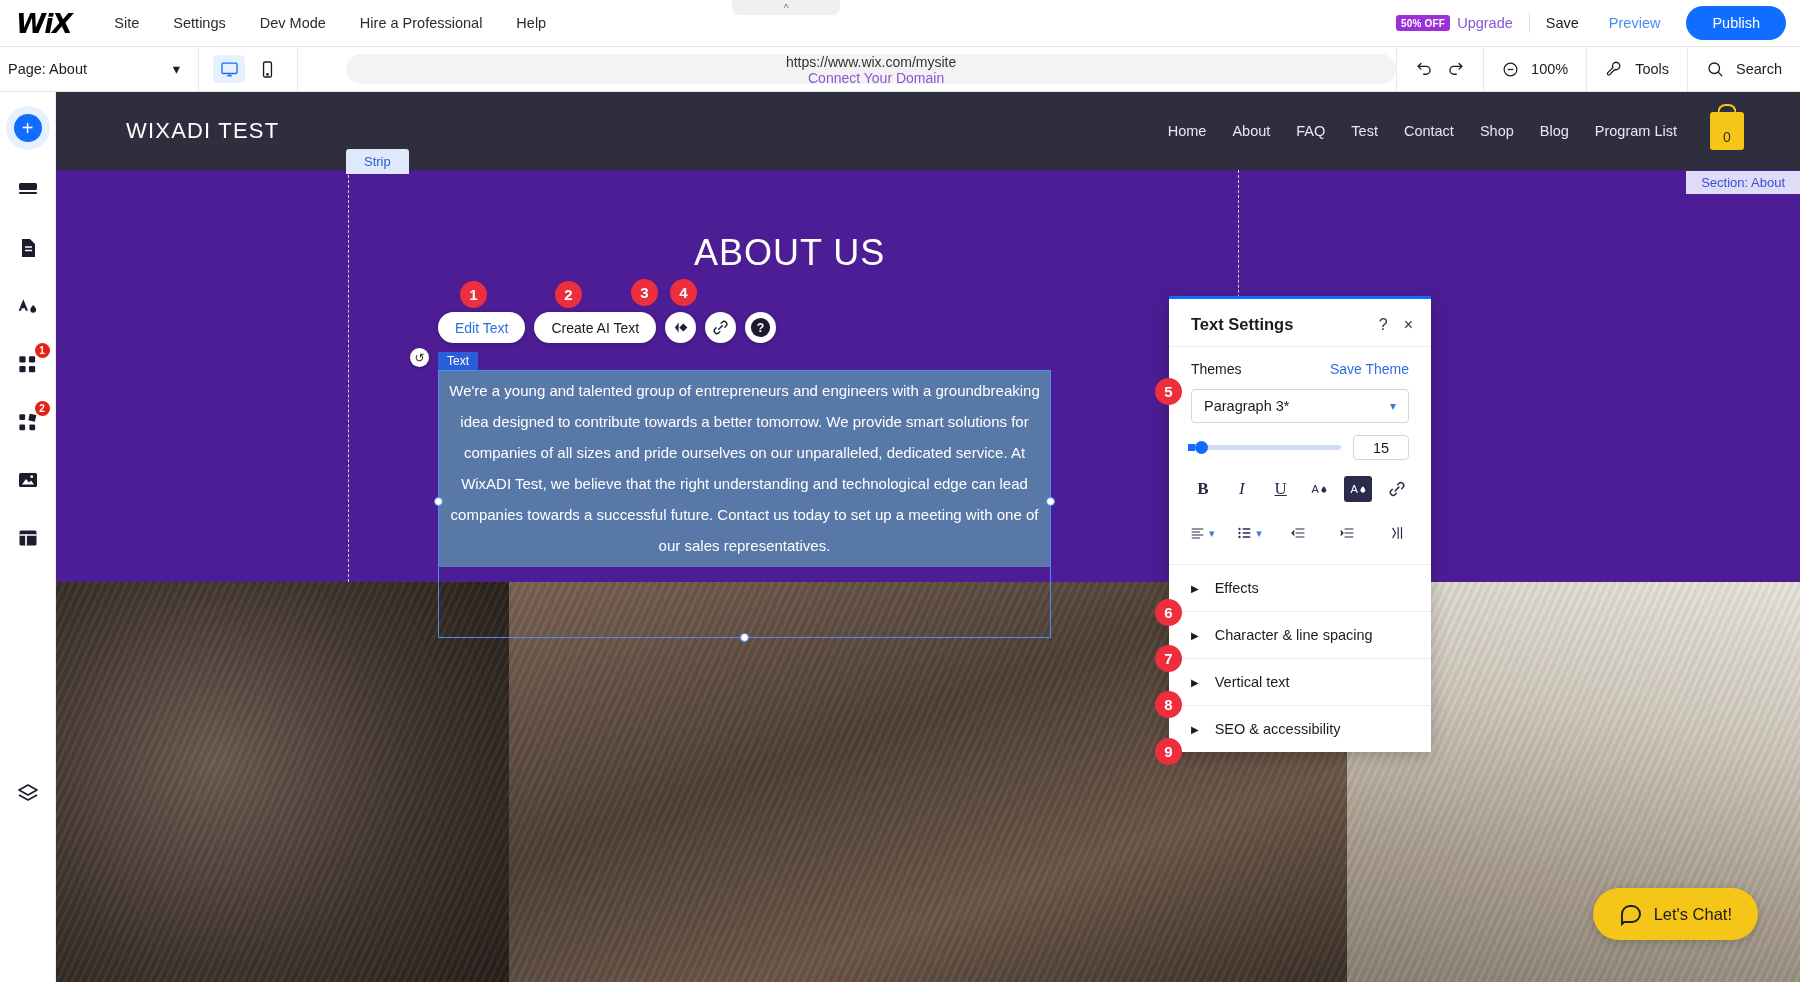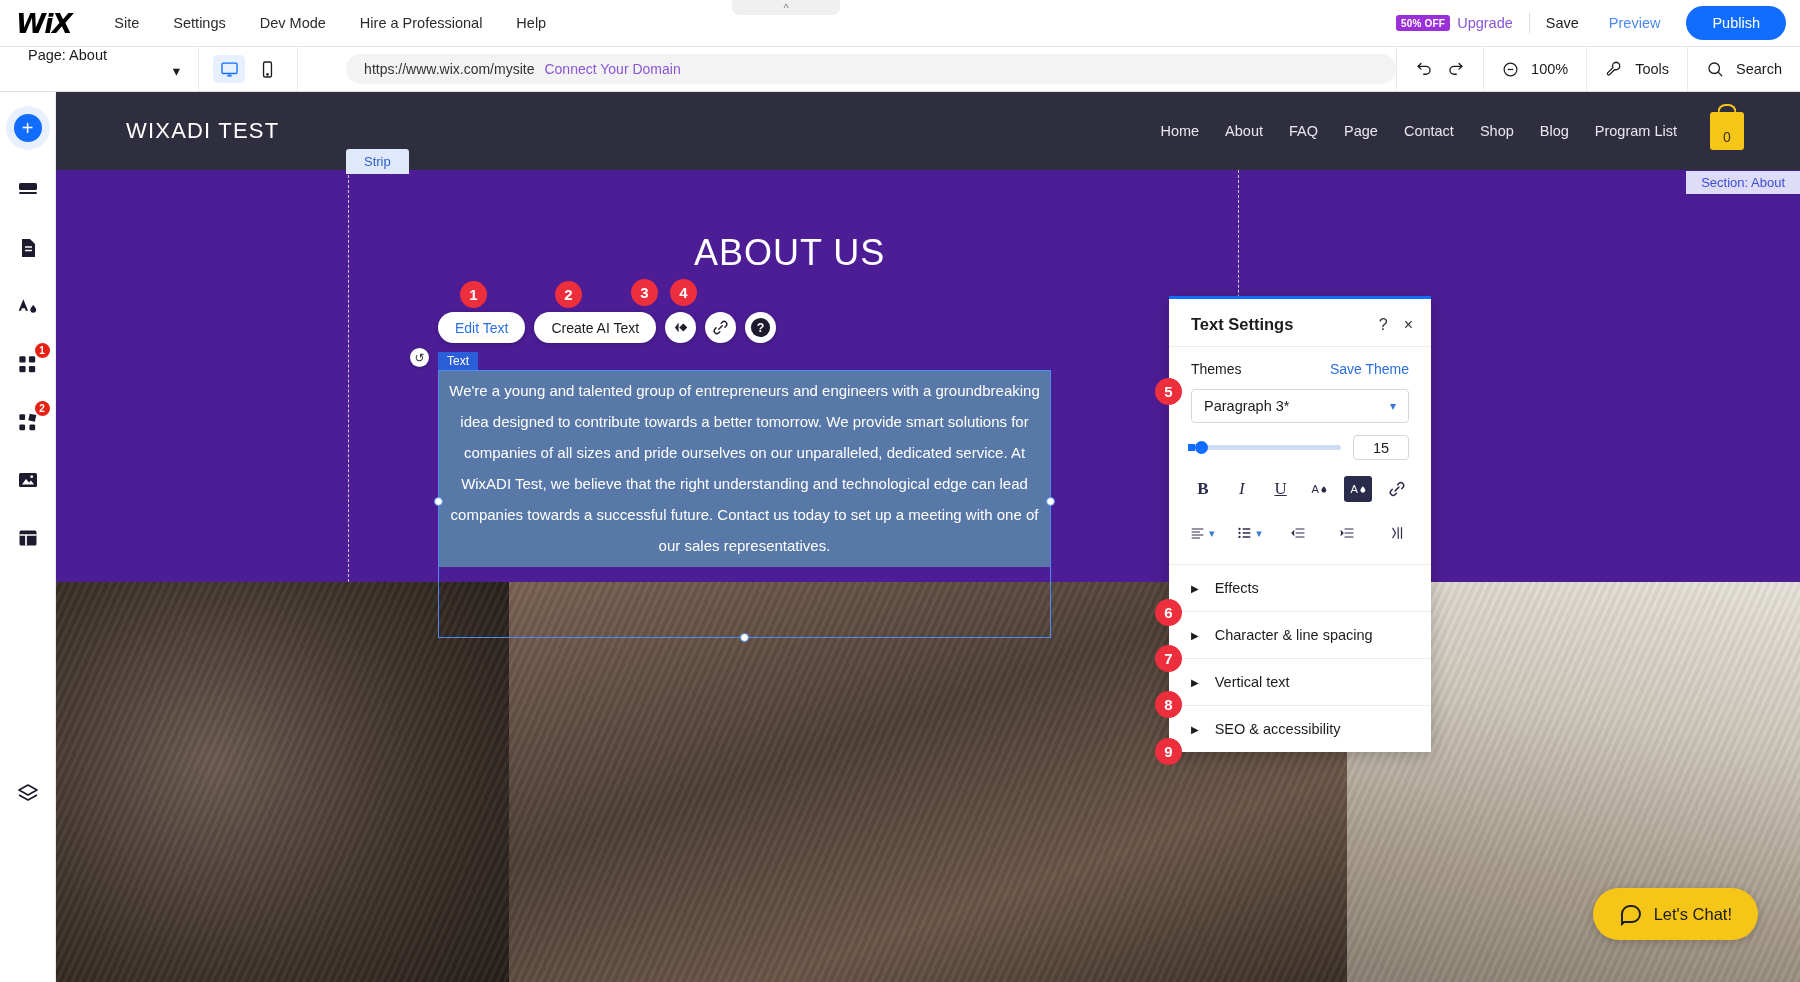--- a/index.html
+++ b/index.html
@@ -43,35 +43,35 @@
     background: #f0f0f0; border-radius: 0 0 7px 7px; display:flex;
     align-items:center; justify-content:center; color:#777; font-size:11px;
   }
 
   
   .toolbar2 {
     height: 45px; background: #fff; display: flex; align-items: center;
     border-bottom: 1px solid #e0e0e0; position: relative; z-index: 55;
   }
   .page-select {
-    display: flex; align-items: flex-start; width: 205px; padding-left: 28px;
-    height: 100%; border-right: 1px solid #e8e8e8; cursor: pointer; flex-direction: column;
+    display: flex; align-items: center; width: 205px; padding-left: 8px;
+    height: 100%; border-right: 1px solid #e8e8e8; cursor: pointer;
   }
   .page-select span { font-size: 14.5px; color: #1c1c1c; }
   .chev { margin-left: auto; margin-right: 18px; color: #333; font-size: 12px; }
   .dev-toggle { display: flex; align-items: center; gap: 6px; padding: 0 14px; height:100%;
     border-right: 1px solid #e8e8e8; }
   .dev-btn {
     width: 32px; height: 28px; display: flex; align-items: center; justify-content: center;
     border-radius: 5px; cursor: pointer;
   }
   .dev-btn.active { background: #e7f0ff; }
   .url-bar {
     margin-left: 48px; background: #f3f3f3; border-radius: 16px; height: 30px;
-    display: flex; align-items: center; padding: 0 18px; min-width: 1050px;
+    display: flex; align-items: center; padding: 0 18px; min-width: 1050px; flex-direction: column;
   }
   .url-text { font-size: 14px; color: #333; }
   .connect-link { color: #8A56D6; font-size: 14px; margin-left: 10px; cursor: pointer; }
   .tb2-right { margin-left: auto; display: flex; align-items: flex-end; height: 100%; }
   .tb2-group {
     display: flex; align-items: center; gap: 12px; padding: 0 18px;
     height: 100%; border-left: 1px solid #e8e8e8; cursor: pointer;
   }
   .tb2-group span { font-size: 14.5px; color: #1c1c1c; }
 
@@ -436,21 +436,21 @@
 </div>
 
 <div class="canvas">
 
   <div class="site-header">
     <div class="site-logo">WIXADI TEST</div>
     <div class="site-nav">
       <a>Home</a>
       <a>About</a>
       <a>FAQ</a>
-      <a>Page</a>
+      <a>Test</a>
       <a>Contact</a>
       <a>Shop</a>
       <a>Blog</a>
       <a>Program List</a>
     </div>
     <div class="cart">
       <span>0</span>
     </div>
   </div>
 

